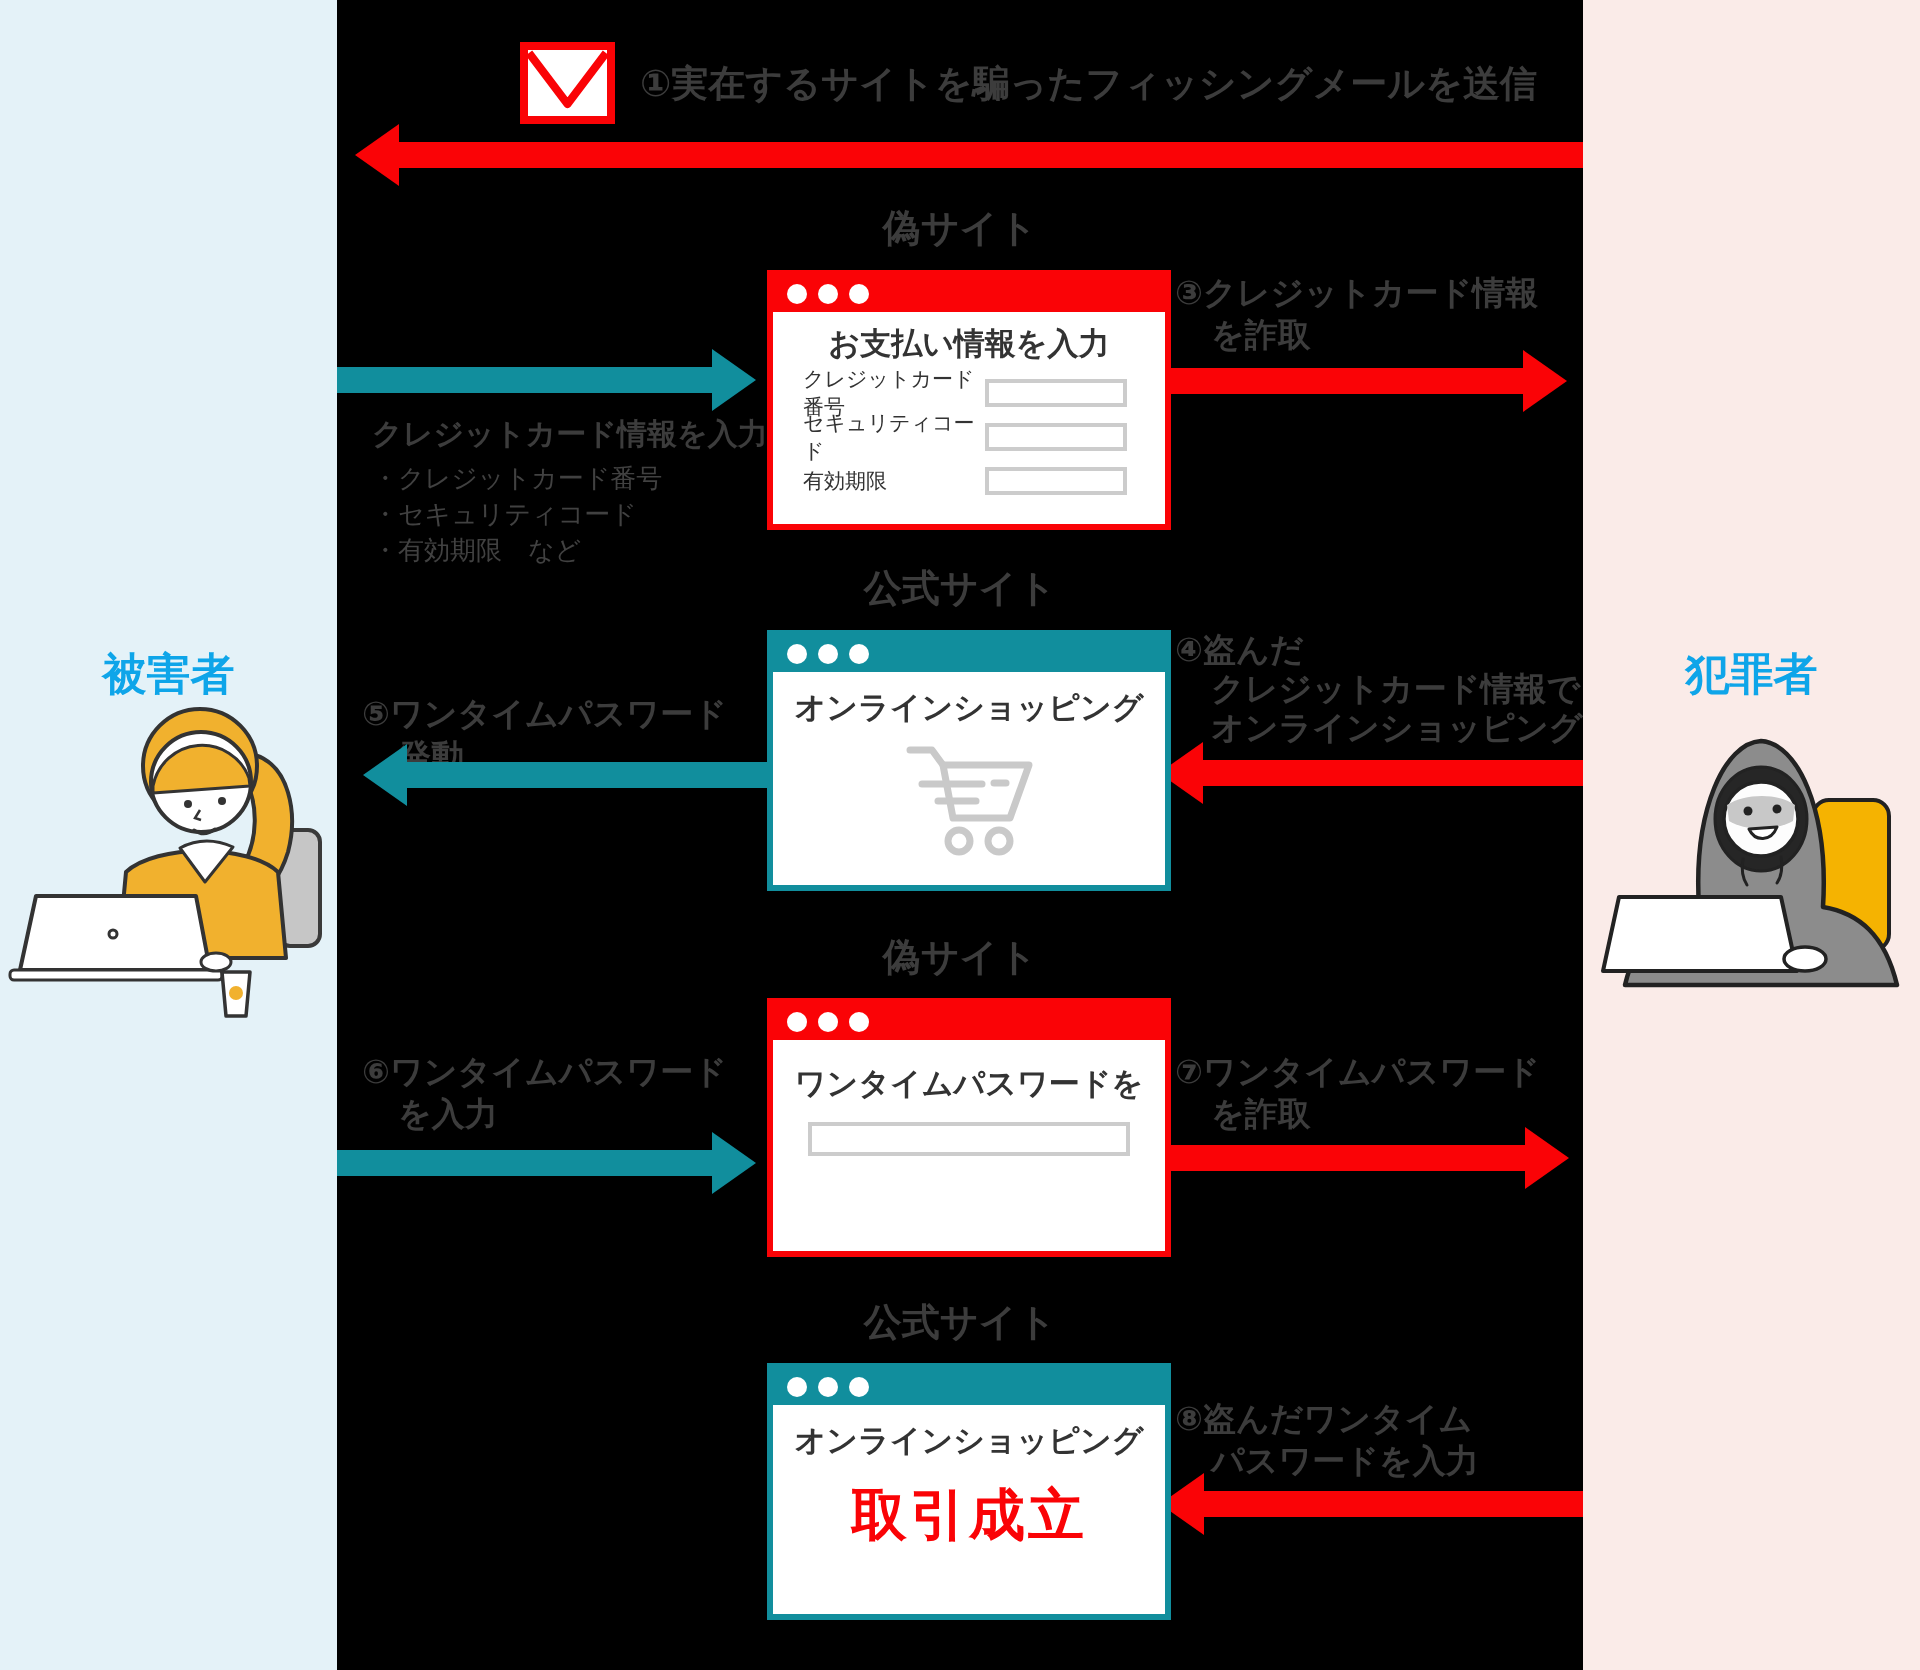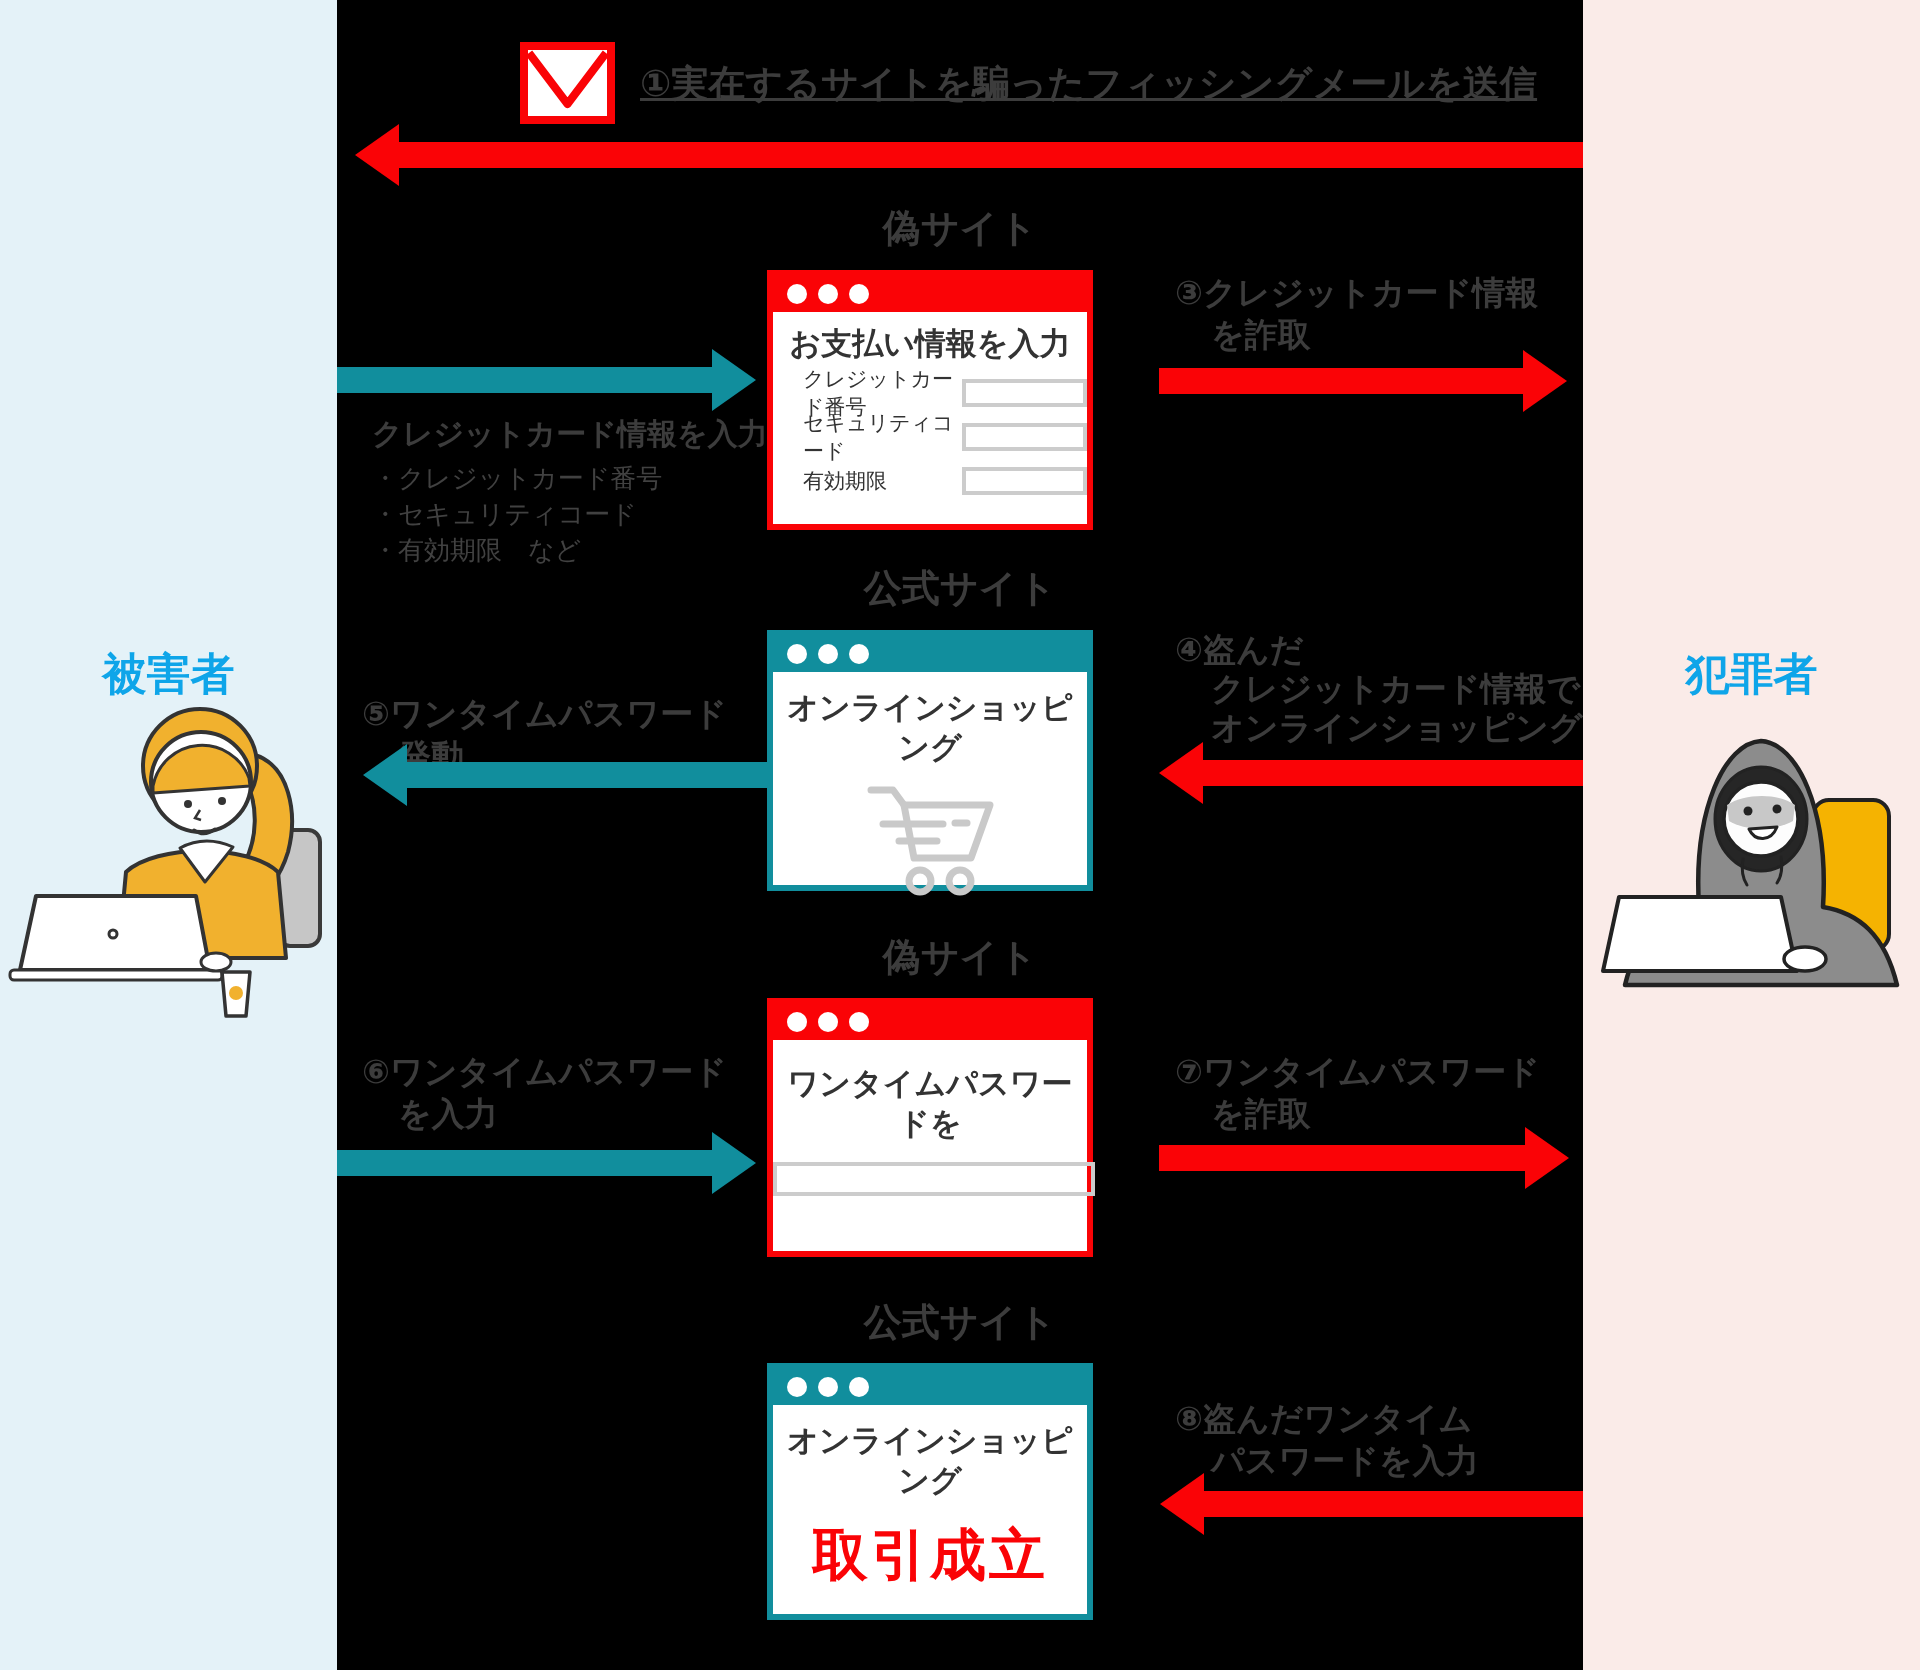--- a/index.html
+++ b/index.html
@@ -23,31 +23,31 @@
   .actor-label{position:absolute;width:337px;text-align:center;top:650px;
     font-size:44px;font-weight:700;color:#0ea5e9;line-height:48px;}
   .actor-label.victim{left:0;}
   .actor-label.criminal{left:1583px;}
 
   .illus{position:absolute;}
 
   
   .sidetext{position:absolute;font-weight:700;font-size:33px;line-height:42px;color:var(--txt);white-space:nowrap;}
   .sidetext .ind{padding-left:36px;}
-  .step1-text{position:absolute;left:640px;top:62px;font-size:37px;font-weight:700;color:var(--txt);line-height:44px;white-space:nowrap;text-decoration:underline;}
+  .step1-text{position:absolute;left:640px;top:62px;font-size:37px;font-weight:700;color:var(--txt);line-height:44px;white-space:nowrap;}
 
   .note-title{position:absolute;left:372px;top:418px;font-size:30px;font-weight:700;color:var(--txt);line-height:32px;white-space:nowrap;}
   .note-list{position:absolute;left:372px;top:460px;font-size:26px;font-weight:500;color:#414141;line-height:36px;white-space:nowrap;}
 
   
   .sitelabel{position:absolute;left:767px;width:386px;text-align:center;
     font-size:38px;font-weight:700;color:var(--txt);line-height:44px;}
 
   
-  .window{position:absolute;left:767px;width:326px;background:#fff;border:6px solid;}
+  .window{position:absolute;left:767px;width:404px;background:#fff;border:6px solid;}
   .w-red{border-color:var(--red);}
   .w-teal{border-color:var(--teal);}
   .titlebar{height:36px;display:flex;align-items:center;padding-left:14px;gap:11px;}
   .tb-red{background:var(--red);}
   .tb-teal{background:var(--teal);}
   .dot{width:20px;height:20px;border-radius:50%;background:#fff;}
   .wtitle{text-align:center;font-weight:700;font-size:31px;color:var(--wtxt);line-height:40px;}
   .wtitle2{text-align:center;font-weight:700;font-size:31px;color:var(--wtxt);line-height:40px;}
 
   .frow{display:flex;align-items:center;padding-left:30px;margin-bottom:14px;height:30px;}

